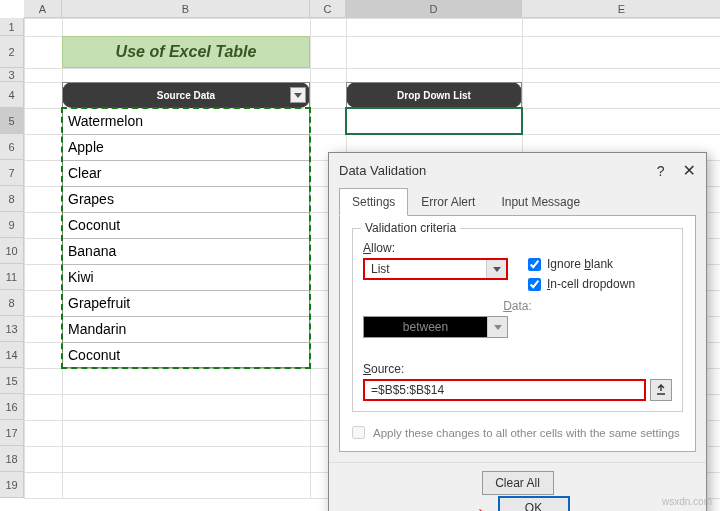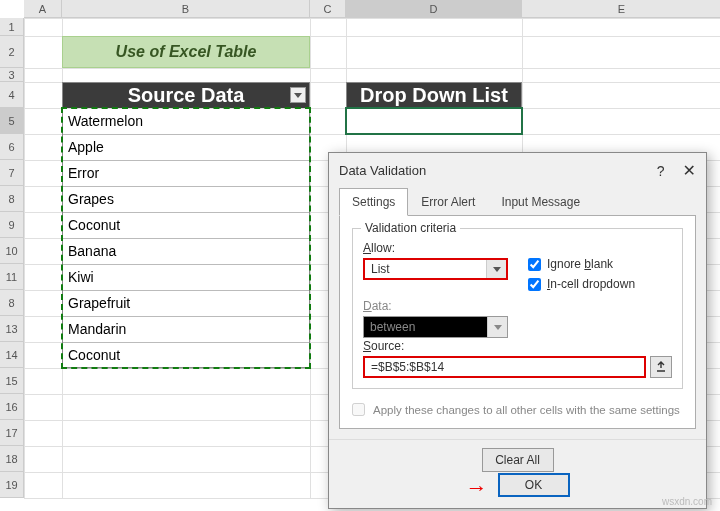--- a/index.html
+++ b/index.html
@@ -13,21 +13,21 @@
 .col-headers { position: absolute; left: 24px; top: 0; height: 18px; display: flex; }
 .col-head { background: #e6e6e6; border-right: 1px solid #ccc; border-bottom: 1px solid #ccc; font-size: 11px; color: #555; display: flex; align-items: center; justify-content: center; }
 .col-head.selected { background: #ccc; }
 .gridline-v { position: absolute; top: 0; bottom: 0; width: 1px; background: #e0e0e0; }
 .gridline-h { position: absolute; left: 0; right: 0; height: 1px; background: #e0e0e0; }
 
 
 .title-banner { position: absolute; background: #c6e0b4; border: 1px solid #a9d08e; display: flex; align-items: center; justify-content: center; font-family: Georgia, serif; font-style: italic; font-weight: bold; color: #375623; font-size: 16px; }
 
 
-.tbl-header { position: absolute; background: #3b3b3b; color: #fff; font-weight: bold; display: flex; align-items: center; justify-content: center; font-size: 20px; border-top: 2px solid #3b3b3b; border-bottom: 2px solid #3b3b3b; }
+.tbl-header { position: absolute; background: #3b3b3b; color: #fff; font-weight: bold; display: flex; align-items: center; justify-content: center; font-size: 10px; border-top: 2px solid #3b3b3b; border-bottom: 2px solid #3b3b3b; border-radius: 10px; }
 .dropdown-btn { position: absolute; width: 16px; height: 16px; background: #f0f0f0; border: 1px solid #999; display: flex; align-items: center; justify-content: center; }
 .dropdown-btn svg { width: 8px; height: 5px; }
 
 
 .data-cell { position: absolute; display: flex; align-items: center; padding-left: 6px; font-size: 14px; color: #000; }
 .tbl-border { position: absolute; border: 1.5px solid #888; pointer-events: none; }
 
 
 .marching { position: absolute; border: 2px dashed #107c10; pointer-events: none; }
 
@@ -144,21 +144,21 @@
 
   <div class="tbl-header" id="dd-header" style="left: 346px; top: 82px; width: 176px; height: 26px;">
     <span>Drop Down List</span>
   </div>
 
   <div id="data-cells">
       <div class="data-cell" style="left: 62px; top: 108px; width: 248px; height: 26px;">Watermelon</div>
       <div style="position: absolute; left: 62px; top: 134px; width: 248px; height: 1px; background: rgb(187, 187, 187);"></div>
       <div class="data-cell" style="left: 62px; top: 134px; width: 248px; height: 26px;">Apple</div>
       <div style="position: absolute; left: 62px; top: 160px; width: 248px; height: 1px; background: rgb(187, 187, 187);"></div>
-      <div class="data-cell" style="left: 62px; top: 160px; width: 248px; height: 26px;">Error</div>
+      <div class="data-cell" style="left: 62px; top: 160px; width: 248px; height: 26px;">Clear</div>
       <div style="position: absolute; left: 62px; top: 186px; width: 248px; height: 1px; background: rgb(187, 187, 187);"></div>
       <div class="data-cell" style="left: 62px; top: 186px; width: 248px; height: 26px;">Grapes</div>
       <div style="position: absolute; left: 62px; top: 212px; width: 248px; height: 1px; background: rgb(187, 187, 187);"></div>
       <div class="data-cell" style="left: 62px; top: 212px; width: 248px; height: 26px;">Coconut</div>
       <div style="position: absolute; left: 62px; top: 238px; width: 248px; height: 1px; background: rgb(187, 187, 187);"></div>
       <div class="data-cell" style="left: 62px; top: 238px; width: 248px; height: 26px;">Banana</div>
       <div style="position: absolute; left: 62px; top: 264px; width: 248px; height: 1px; background: rgb(187, 187, 187);"></div>
       <div class="data-cell" style="left: 62px; top: 264px; width: 248px; height: 26px;">Kiwi</div>
       <div style="position: absolute; left: 62px; top: 290px; width: 248px; height: 1px; background: rgb(187, 187, 187);"></div>
       <div class="data-cell" style="left: 62px; top: 290px; width: 248px; height: 26px;">Grapefruit</div>
@@ -212,21 +212,21 @@
             <input type="checkbox" checked="" style=""> 
               <span>Ignore <span class="label-u">b</span>lank</span>
           </label>
           <label class="checkbox-row">
             <input type="checkbox" checked="" style=""> 
               <span><span class="label-u">I</span>n-cell dropdown</span>
           </label>
         </div>
       </div>
 
-      <div class="field-col" style="margin-bottom:1px;">
+      <div class="field-col" style="margin-bottom:24px;text-align:center;">
         <span style="color:#888;"><span class="label-u">D</span>ata:</span>
         <div class="select-box disabled">
           <span>between</span>
           <div class="select-arrow">
               <svg width="8" height="5" viewBox="0 0 10 6">
                 <path d="M0 0 L5 6 L10 0 Z" fill="#888"></path>
               </svg>
             </div>
         </div>
       </div>

